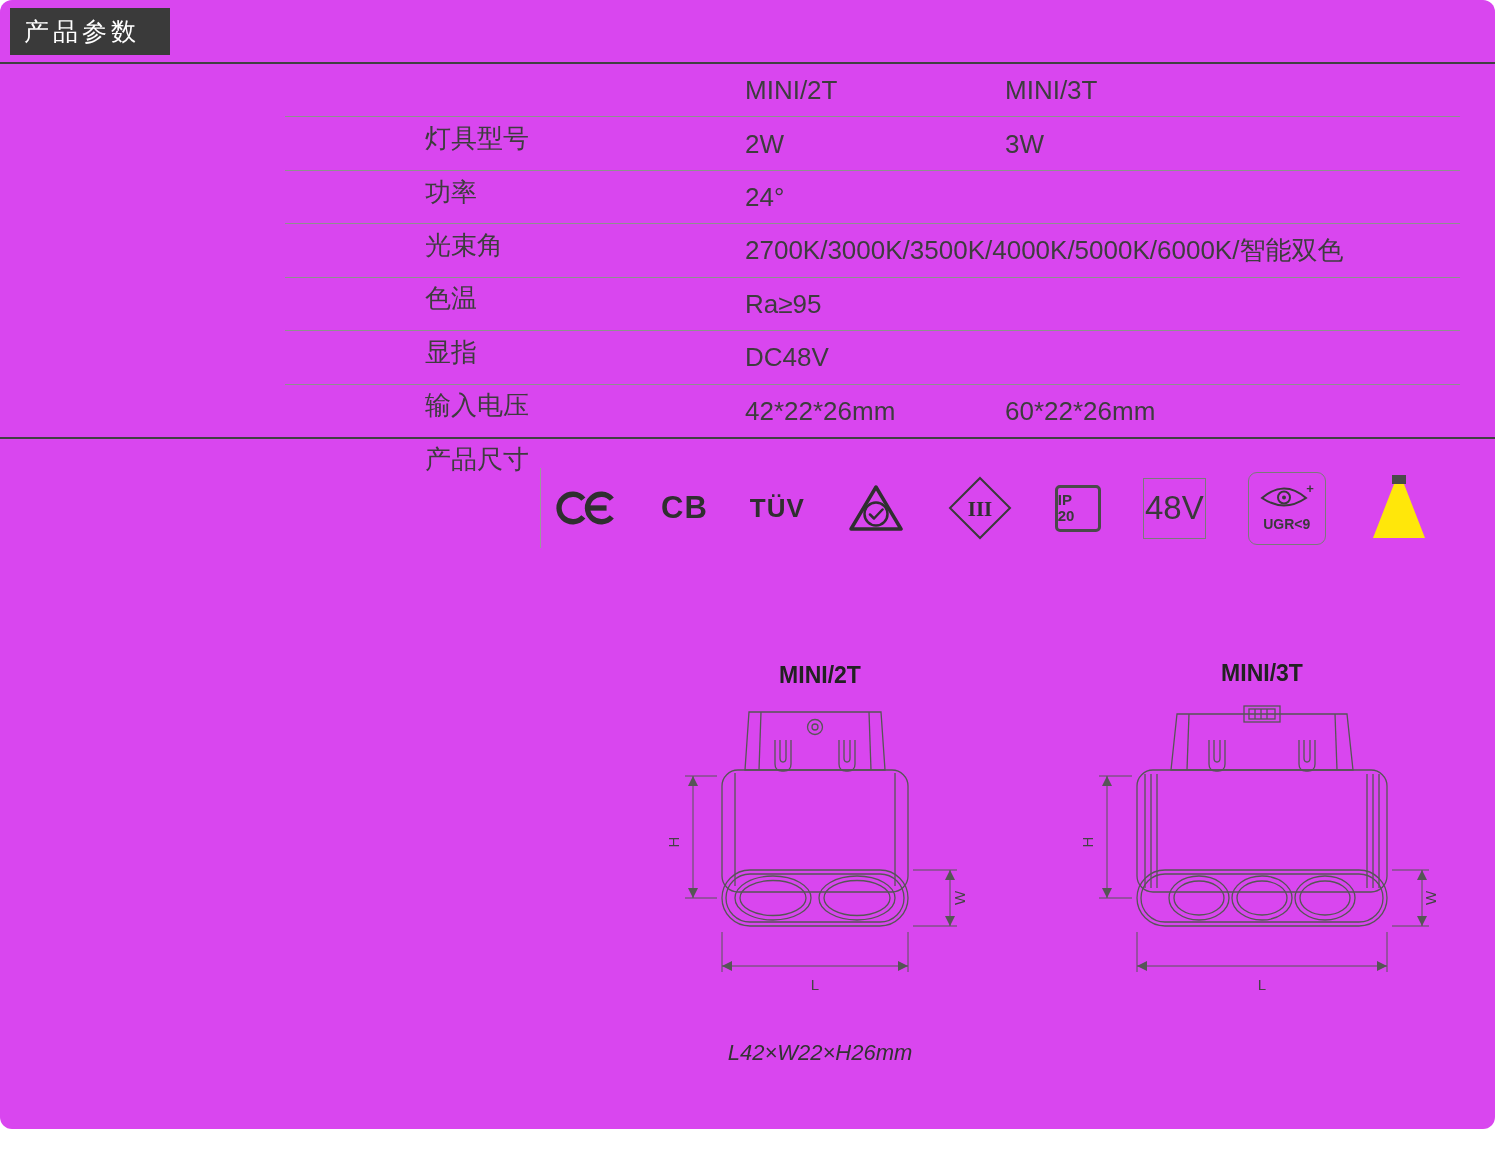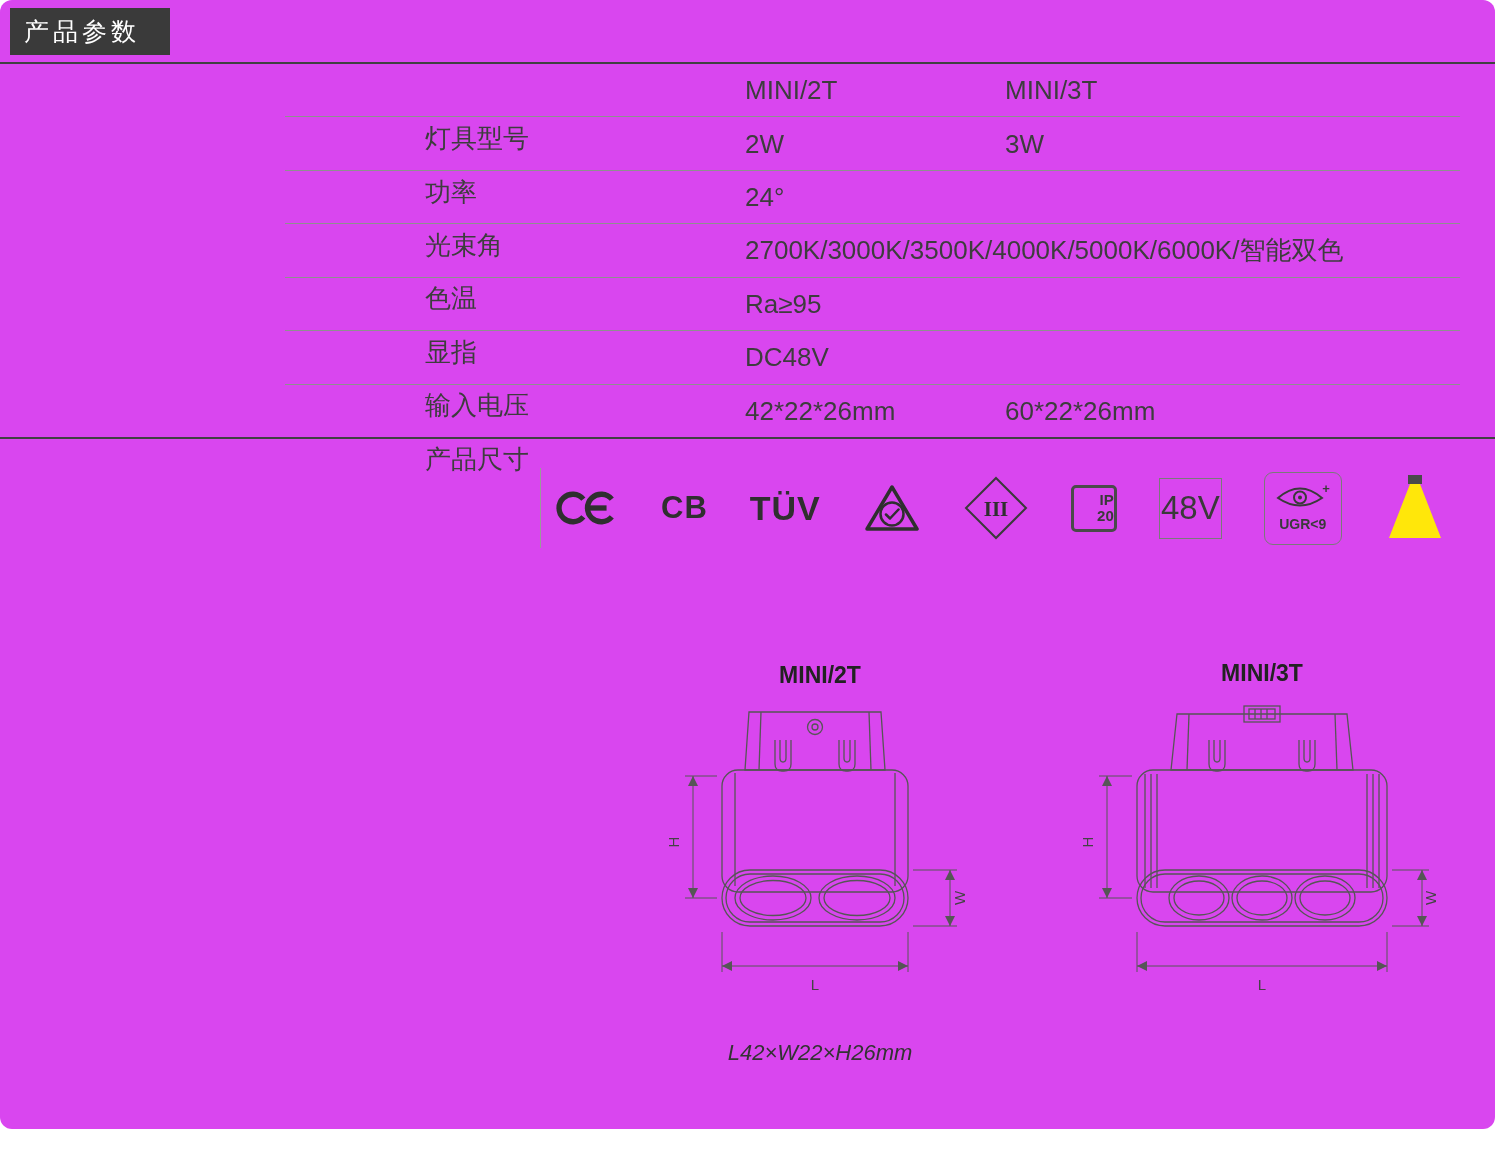--- a/index.html
+++ b/index.html
@@ -34,24 +34,24 @@
   .spec-v2 { left:720px; }
 
   
   .certs {
     position:absolute; left:513px; top:468px; height:80px;
     display:flex; align-items:center; gap:42px;
     border-left:1px solid #9a9a9a; padding-left:14px;margin-left:27px;
   }
   .cert-item { display:flex; align-items:center; justify-content:center; }
   .cb-text { font-size:31px; font-weight:700; letter-spacing:1px; color:#2f2f2f; }
-  .tuv-text { font-size:34px; font-weight:700; letter-spacing:1px; color:#2f2f2f; }
+  .tuv-text { font-size:26px; font-weight:700; letter-spacing:1px; color:#2f2f2f; }
   .ip-box {
     width:46px; height:47px; border:3px solid #4a4a4a; border-radius:5px;
-    display:flex; flex-direction:column; align-items:flex-end; justify-content:center;
+    display:flex; flex-direction:column; align-items:flex-start; justify-content:center;
     font-size:15px; font-weight:700; line-height:1.1; color:#3a3a3a;
   }
   .v48-box {
     width:63px; height:61px; border:1.5px solid #7a7a7a;
     display:flex; align-items:center; justify-content:center; font-size:33px; color:#3a3a3a;
   }
   .ugr-box {
     width:78px; height:73px; border:1.5px solid #7a7a7a; border-radius:9px;
     display:flex; flex-direction:column; align-items:center; justify-content:center; gap:4px;
   }

